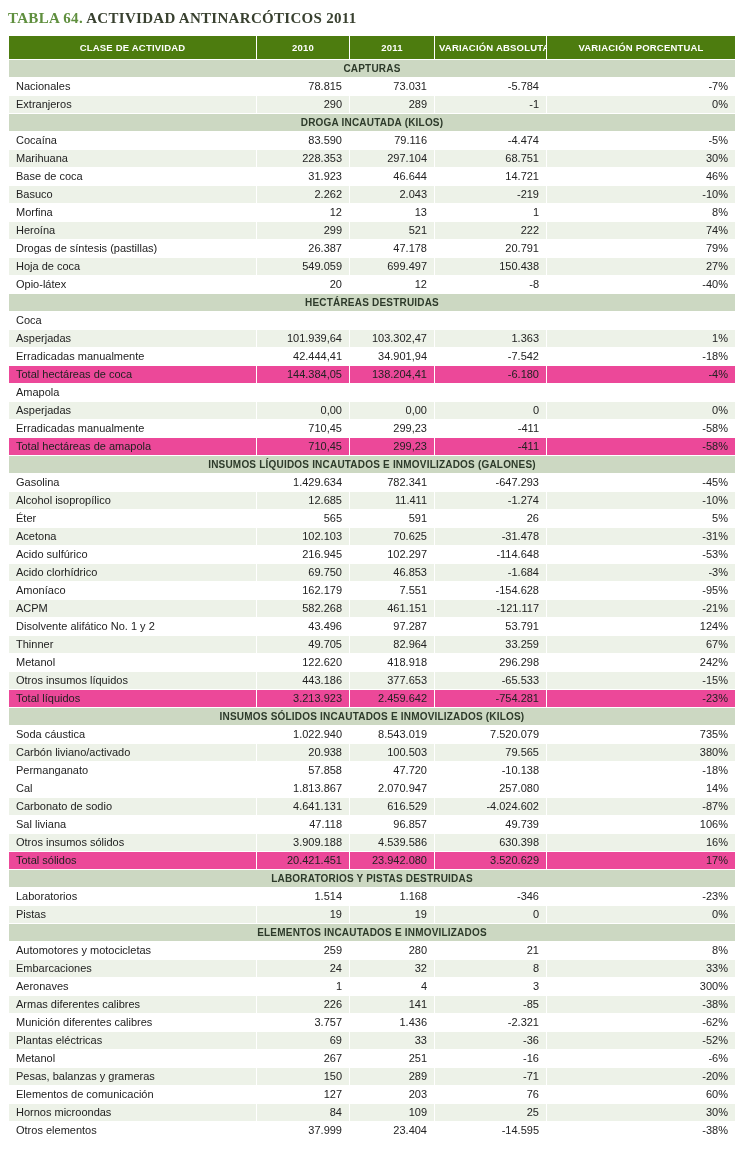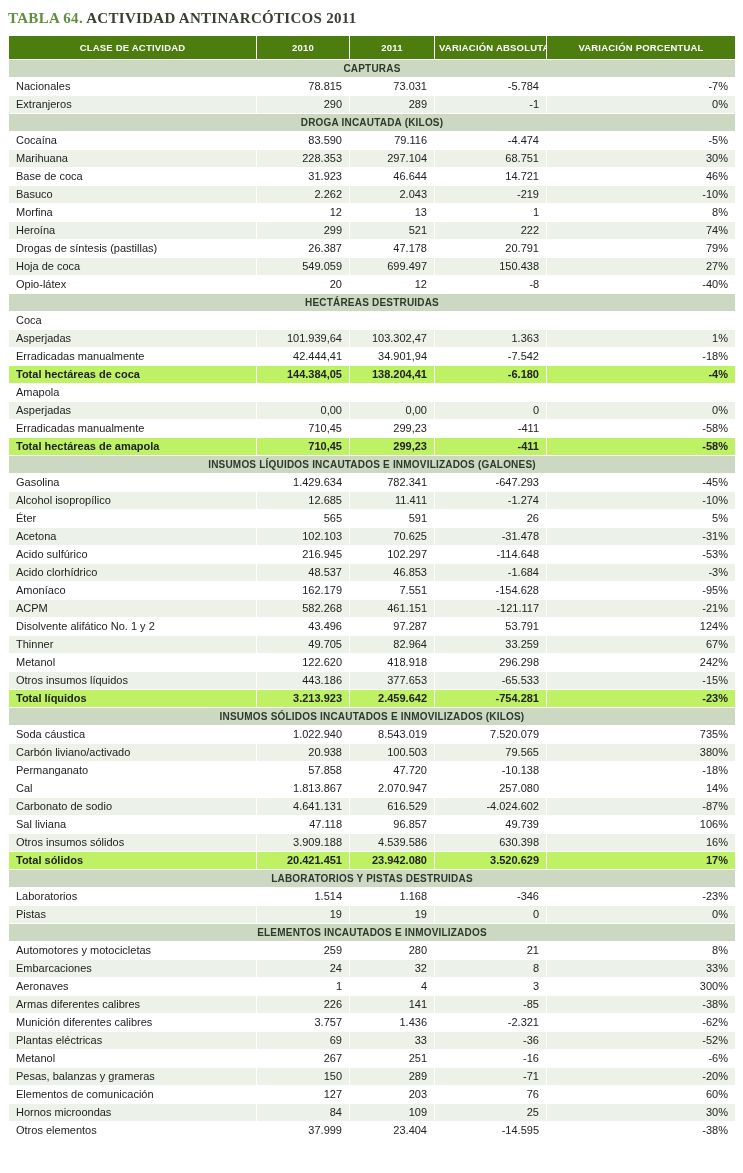--- a/index.html
+++ b/index.html
@@ -52,22 +52,22 @@
     background: #ccd8c2;
     color: #2d3a2a;
     font-weight: bold;
     text-align: center;
     font-size: 10px;
     letter-spacing: 0.2px;
   }
   tr.data-row td      { background: #ffffff; }
   tr.data-row.alt td  { background: #edf2e8; }
   tr.total-row td {
-    background: #bef264;
-    font-weight: bold;
+    background: #ec4899;
+    font-weight: normal;
   }
   td.label-cell { text-align: left; }
   td.num-cell   { text-align: right; }
 </style>
 </head>
 <body>
 
 <div class="page">
   <div class="title">
     <span class="title-prefix">TABLA 64.</span><span class="title-rest"> ACTIVIDAD ANTINARCÓTICOS 2011</span>
@@ -266,21 +266,21 @@
         </tr>
         <tr class="data-row">
           <td class="label-cell">Acido sulfúrico</td>
           <td class="num-cell">216.945</td>
           <td class="num-cell">102.297</td>
           <td class="num-cell">-114.648</td>
           <td class="num-cell">-53%</td>
         </tr>
         <tr class="data-row alt">
           <td class="label-cell">Acido clorhídrico</td>
-          <td class="num-cell">48.537</td>
+          <td class="num-cell">69.750</td>
           <td class="num-cell">46.853</td>
           <td class="num-cell">-1.684</td>
           <td class="num-cell">-3%</td>
         </tr>
         <tr class="data-row">
           <td class="label-cell">Amoníaco</td>
           <td class="num-cell">162.179</td>
           <td class="num-cell">7.551</td>
           <td class="num-cell">-154.628</td>
           <td class="num-cell">-95%</td>

